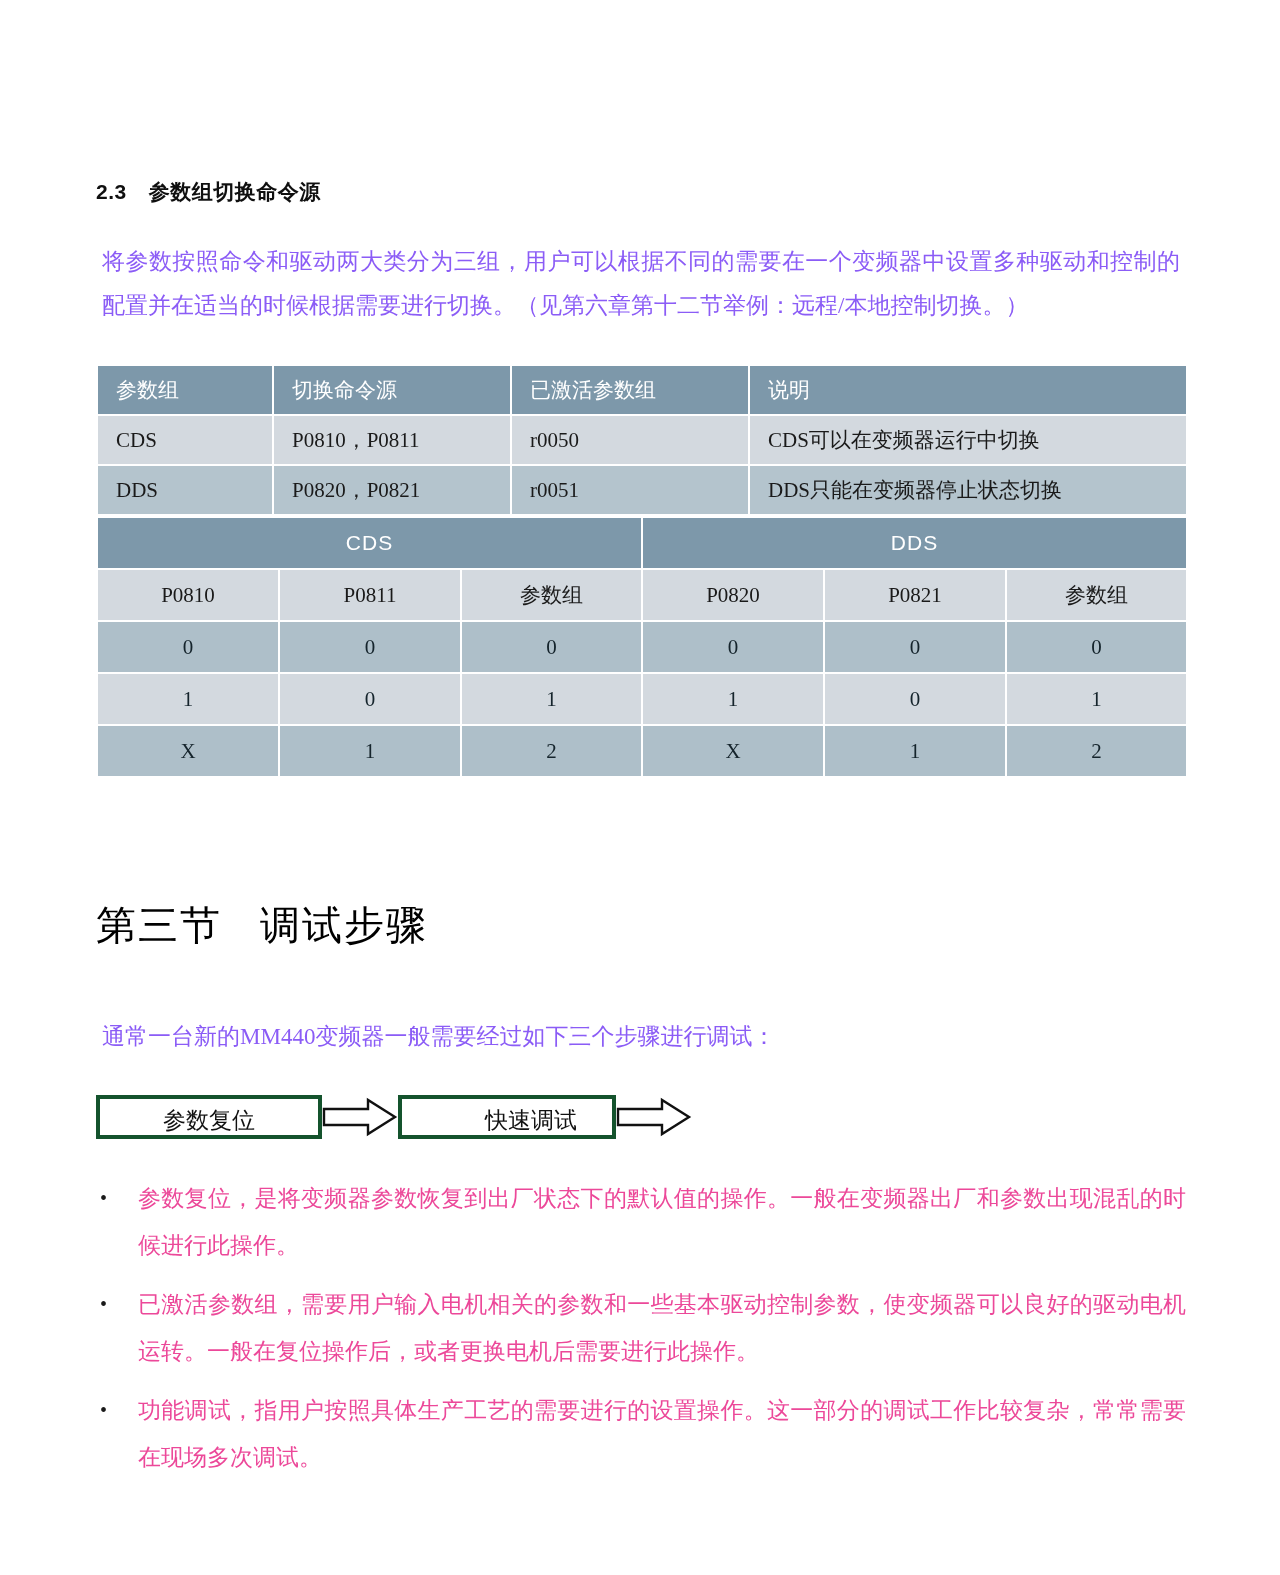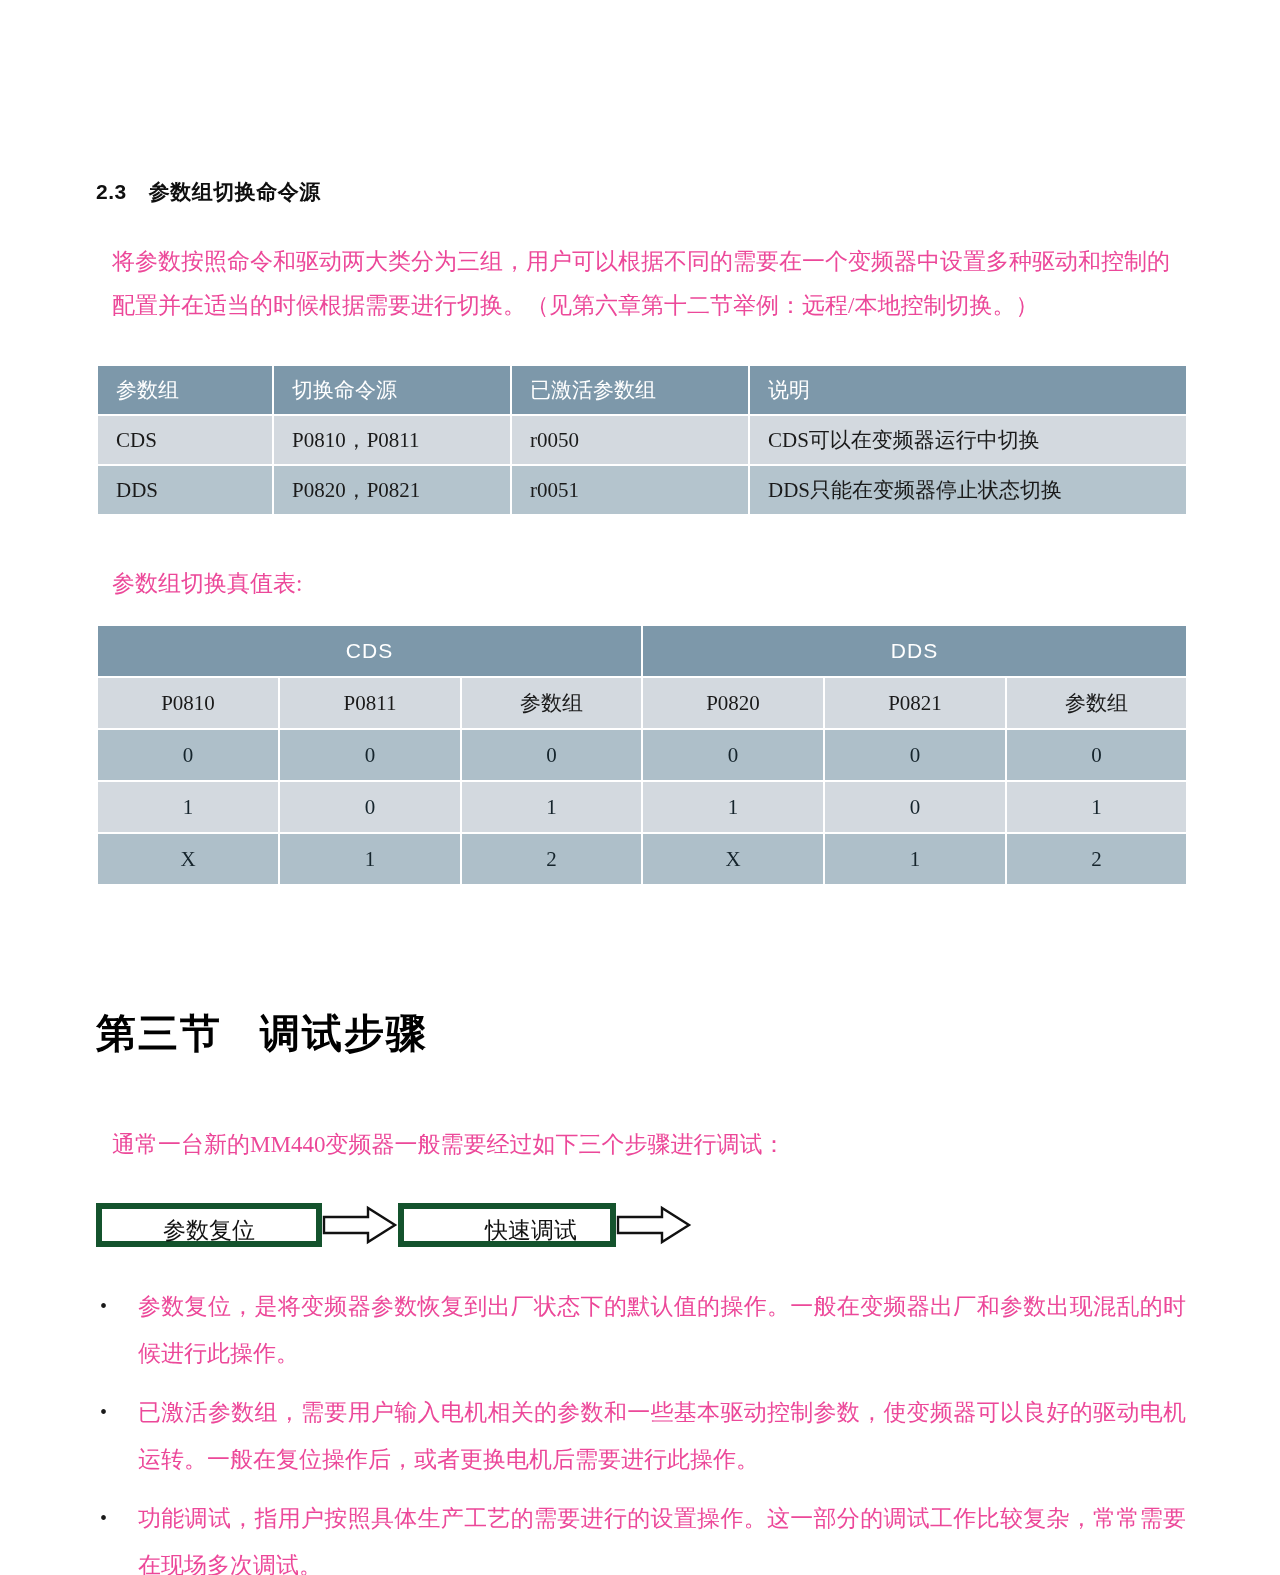--- a/index.html
+++ b/index.html
@@ -35,36 +35,36 @@
     font-weight: bold;
     font-size: 21px;
     letter-spacing: 0.5px;
     margin: 0 0 34px 0;
     color: #0f0f0f;
   }
   .h-sub .num { margin-right: 22px; }
 
   .h-section {
     font-family: "Liberation Sans", "DejaVu Sans", sans-serif;
-    font-weight: bold;
+    font-weight: normal;
     font-size: 40px;
     letter-spacing: 2px;
     margin: 0;
     color: #000000;
   }
   .h-section .sec-gap { display:inline-block; width: 38px; }
 
   
   p.body {
     font-size: 23px;
     line-height: 44px;
-    margin: 16px;
+    margin: 6px;
     text-align: justify;
     text-justify: inter-ideograph;
-    color: #ec4899;
+    color: #8b5cf6;
   }
 
   
   table.tbl {
     border-collapse: collapse;
     width: 1090px;
     table-layout: fixed;
     font-size: 21px;
   }
   table.tbl td, table.tbl th {
@@ -110,21 +110,21 @@
   .t2-dark td { background: #aebfc9; color:#15242c; }
   .t2-light td { background: #d3d9df; color:#15242c; }
 
   
   .flow {
     display: flex;
     align-items: center;
     margin: 0;
   }
   .flow-box {
-    border: 6px solid #14532d;
+    border: 4px solid #14532d;
     height: 44px;
     line-height: 44px;
     text-align: center;
     font-size: 23px;
     background: #ffffff;
     color: #111111;
     box-sizing: border-box;
   }
   .fb1 { width: 226px; }
   .fb2 { width: 218px; padding-left: 48px; }
@@ -194,21 +194,20 @@
         </tr>
         <tr class="t1-row-b">
           <td>DDS</td>
           <td>P0820，P0821</td>
           <td>r0051</td>
           <td>DDS只能在变频器停止状态切换</td>
         </tr>
       </tbody>
     </table>
 
-    <p class="body" style="margin-top:46px;margin-bottom:18px;">参数组切换真值表:</p>
 
     <table class="tbl2">
       <colgroup>
         <col style="width:182px">
           <col style="width:182px">
           <col style="width:181px">
         <col style="width:182px">
           <col style="width:182px">
           <col style="width:181px">
       </colgroup>

